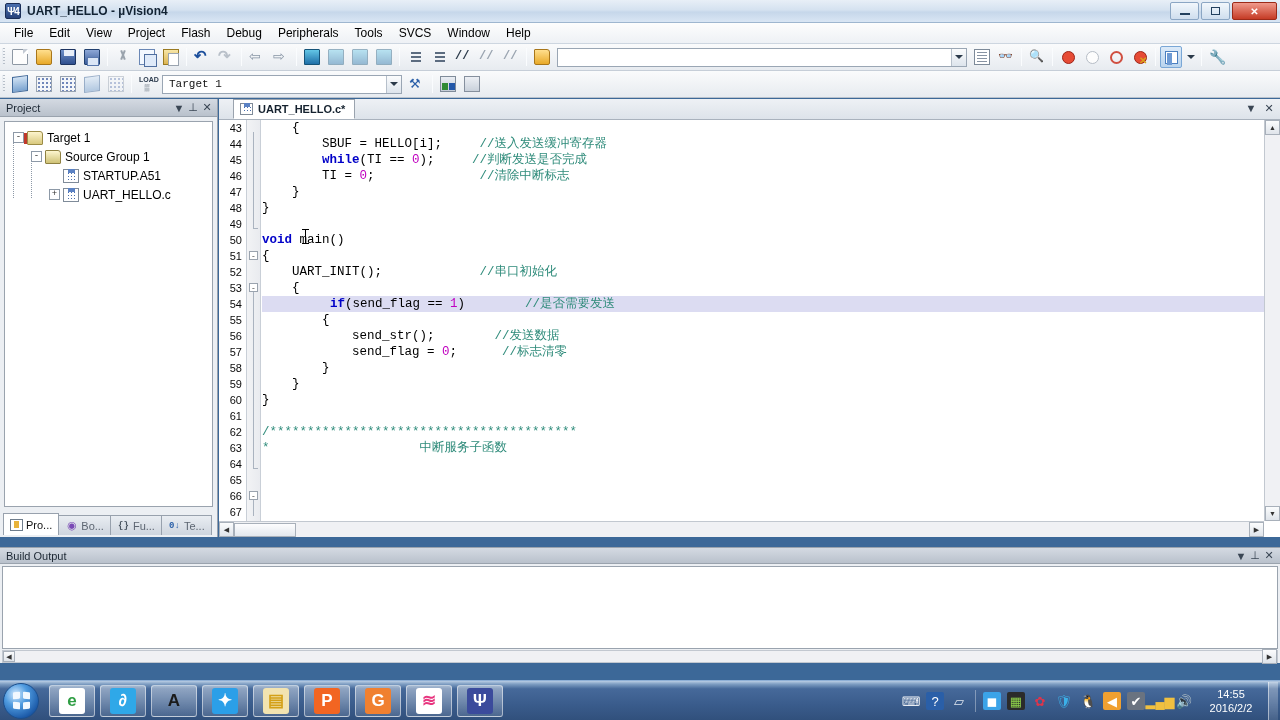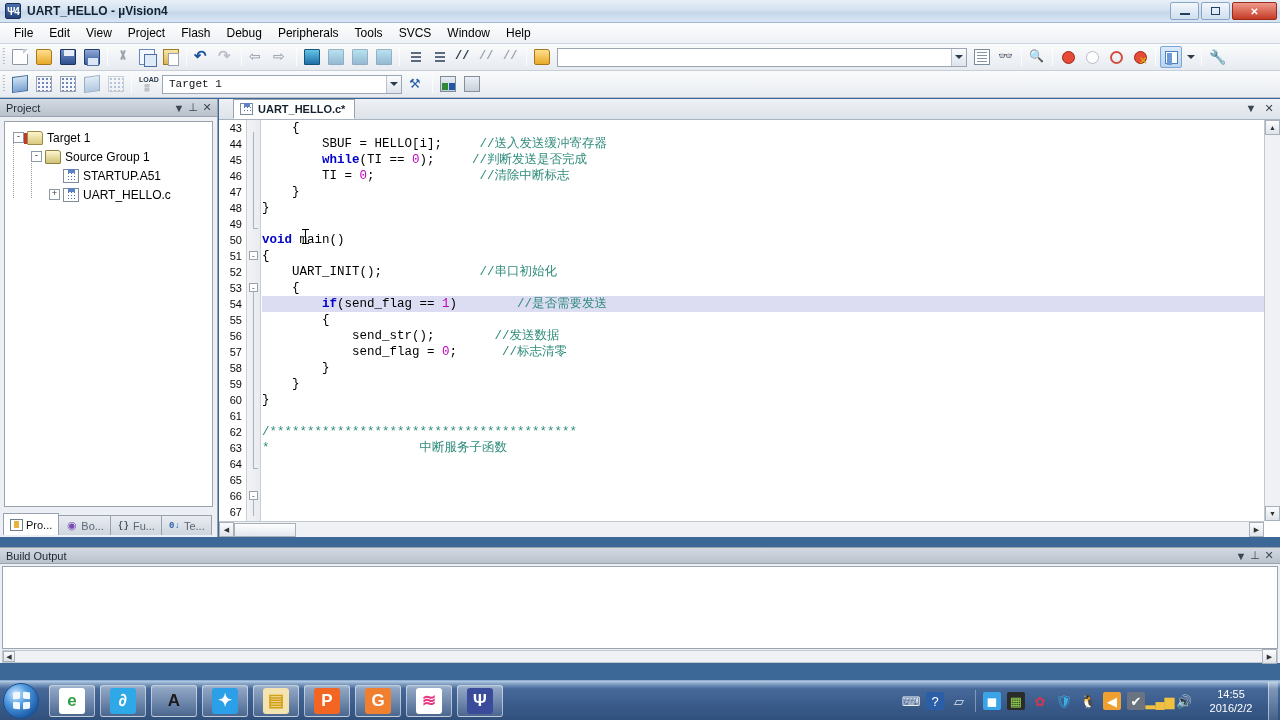--- a/index.html
+++ b/index.html
@@ -222,21 +222,21 @@
   .codelines { position: absolute; left: 43px; top: 0; right: 16px; bottom: 0; overflow: hidden; }
   .ln {
     height: 16px; line-height: 16px;
     font-family: "Liberation Mono", monospace; font-size: 12.5px;
     white-space: pre; color: #000;
   }
   .gut-n {
     height: 16px; line-height: 16px; padding-right: 4px;
     font-family: "Liberation Sans", sans-serif; font-size: 11px; color: #0b0b0b;
   }
-  .hl { background: #dcdcf2; }
+  .hl { background: #dcdcf2; padding-left: 8px; }
   .kw { color: #0000c8; font-weight: bold; }
   .num { color: #c000c0; }
   .cmt { color: #2e8b7a; }
   .plain { color: #000; }
   .fold-box {
     position: absolute; width: 9px; height: 9px; border: 1px solid #9aa3ae;
     background: #fff; font-size: 8px; line-height: 7px; text-align: center;
     color: #333; font-family: "Liberation Mono", monospace; left: 2px;
   }
   .fold-line { position: absolute; left: 6px; width: 1px; background: #aab3bf; }

